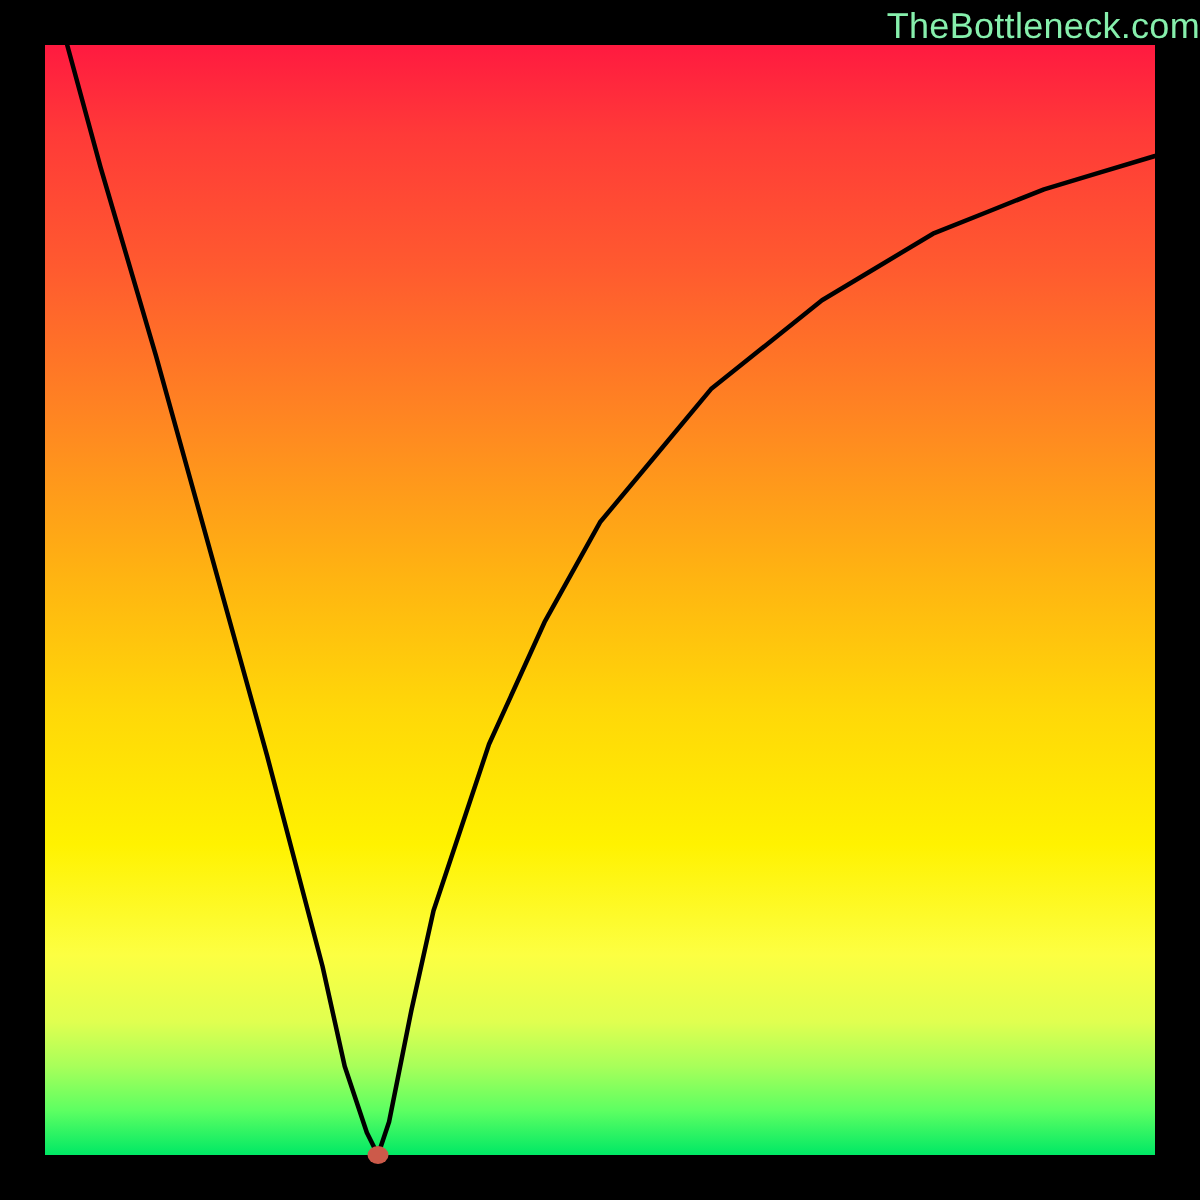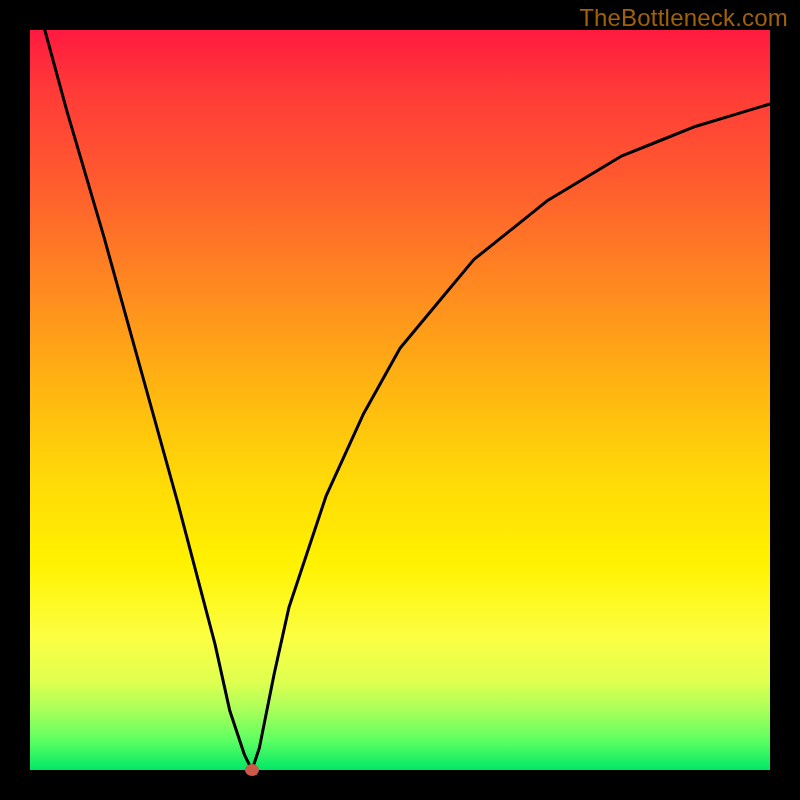--- a/index.html
+++ b/index.html
@@ -34,22 +34,22 @@
       #fff200 72%,
       #fcff42 82%,
       #e0ff50 88%,
       #a8ff5a 92%,
       #5dff62 96%,
       #00e865 100%);
   }
   .watermark {
     position: absolute;
     top: 4px;
-    right: 12px;
-    color: #a16207;
+    right: 0;
+    color: #86efac;
     font-size: 24px;
     font-weight: 500;
     letter-spacing: 0.2px;
     user-select: none;
   }
   svg.curve {
     position: absolute;
     left: 0; top: 0;
     width: 740px; height: 740px;
     overflow: visible;

